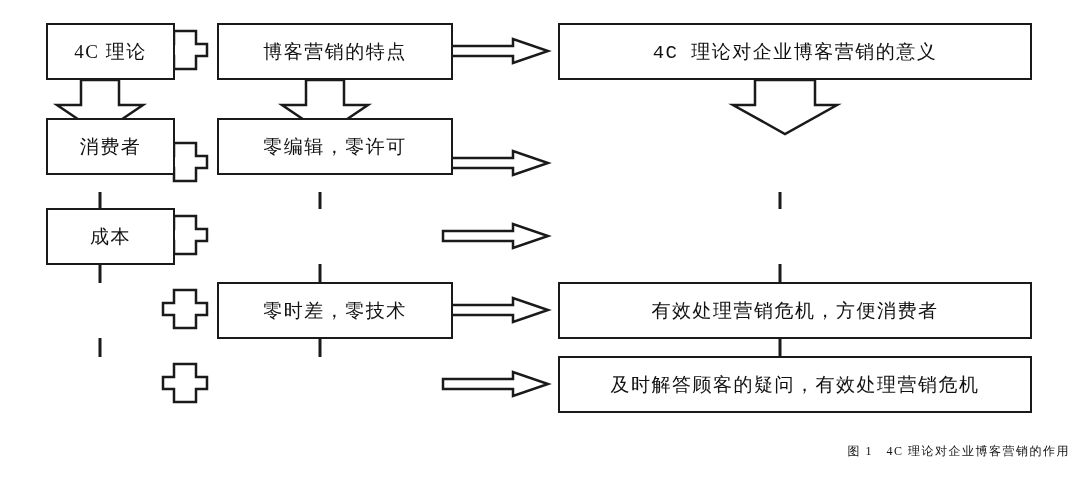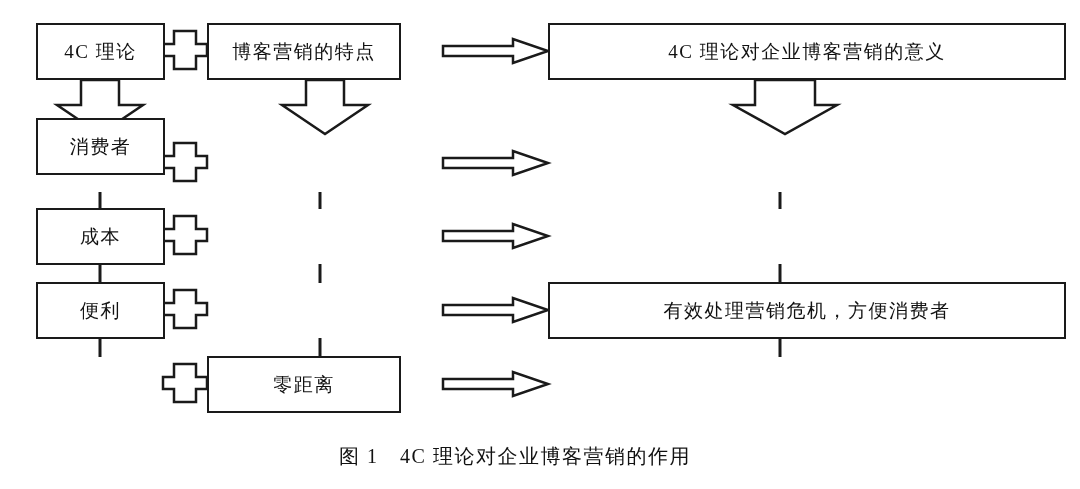--- a/index.html
+++ b/index.html
@@ -28,37 +28,39 @@
     box-sizing: border-box;
     height: 57px;
     border: 2px solid #1a1a1a;
     background: #ffffff;
     display: flex;
     align-items: center;
     justify-content: center;
     font-size: 19px;
     letter-spacing: 1.5px;
     white-space: nowrap;
+    margin-left: 10px;
   }
   .col1 { left: 36px;  width: 129px; }
-  .col2 { left: 207px; width: 194px; }
-  .col3 { left: 548px; width: 518px; }
+  .col2 { left: 207px; width: 236px; }
+  .col3 { left: 548px; width: 474px; font-family: Liberation Mono, monospace; }
   .r1 { top: 23px; }
   .r2 { top: 118px; }
   .r3 { top: 208px; }
   .r4 { top: 282px; }
   .r5 { top: 356px; }
   .caption {
     position: absolute;
     top: 443px;
     left: 0;
     width: 1030px;
-    text-align: center;
-    font-size: 20px;
+    text-align: right;
+    font-size: 12px;
     letter-spacing: 1.5px;
+    padding-left: 40px;
   }
   .shape {
     fill: #ffffff;
     stroke: #1a1a1a;
     stroke-width: 2.5;
     stroke-linejoin: miter;
   }
   .link {
     stroke: #1a1a1a;
     stroke-width: 3;
@@ -96,23 +98,24 @@
     <line class="link" x1="780" y1="192" x2="780" y2="209"></line>
     <line class="link" x1="780" y1="264" x2="780" y2="283"></line>
     <line class="link" x1="780" y1="338" x2="780" y2="357"></line>
   </svg>
 
   <div class="box col1 r1">4C 理论</div>
   <div class="box col2 r1">博客营销的特点</div>
   <div class="box col3 r1">4C 理论对企业博客营销的意义</div>
 
   <div class="box col1 r2">消费者</div>
+  <div class="box col2 r2">零编辑，零许可</div>
 
   <div class="box col1 r3">成本</div>
 
-  <div class="box col1 r4">便利</div>
+  <div class="box col2 r4">零时差，零技术</div>
   <div class="box col3 r4">有效处理营销危机，方便消费者</div>
 
-  <div class="box col2 r5">零距离</div>
+  <div class="box col3 r5">及时解答顾客的疑问，有效处理营销危机</div>
 
   <div class="caption">图 1　4C 理论对企业博客营销的作用</div>
 
 </div>
 
 </body></html>

